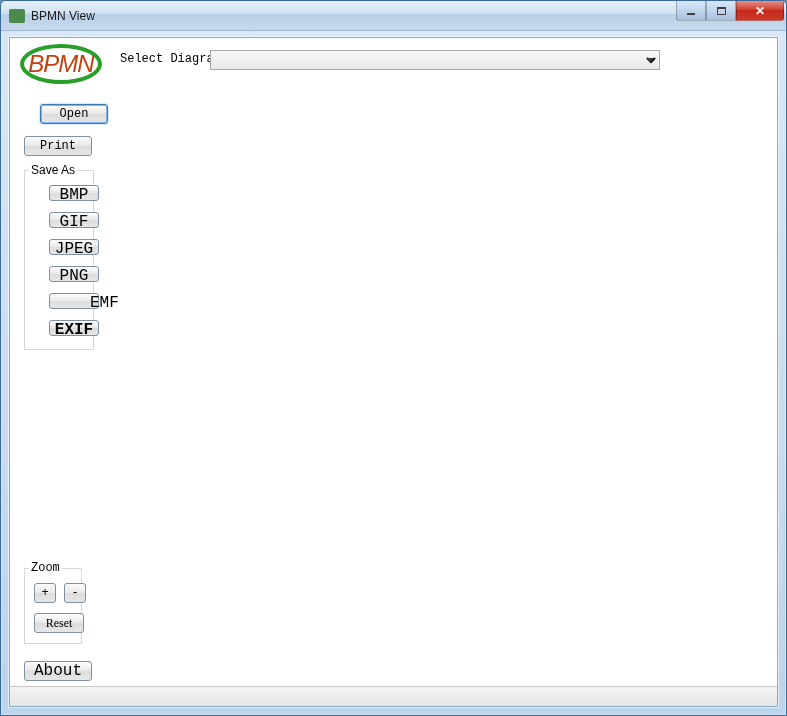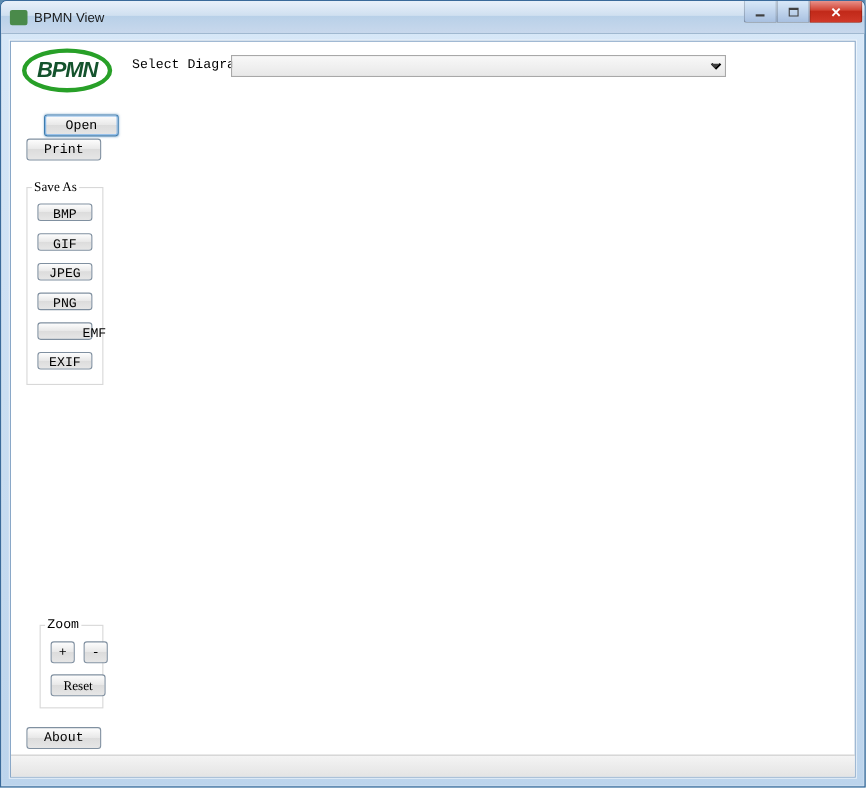--- a/index.html
+++ b/index.html
@@ -122,24 +122,24 @@
     .logo-ellipse {
       position: absolute;
       width: 82px;
       height: 40px;
       border: 4px solid #28a028;
       border-radius: 50%;
     }
     .logo-text {
       position: relative;
       font-family: Arial, sans-serif;
-      font-weight: bold;
+      font-weight: normal;
       font-style: italic;
-      font-size: 20px;
-      color: #14532d;
+      font-size: 24px;
+      color: #c2410c;
       letter-spacing: -1px;
       z-index: 1;
     }
     .select-label {
       position: absolute;
       left: 110px;
       top: 14px;
       font-family: "Courier New", monospace;
       font-size: 12px;
       color: #000;
@@ -184,70 +184,69 @@
       border-radius: 3px;
       text-align: center;
       line-height: 18px;
     }
     .sidebar-btn.focused {
       border: 1px solid #3d7bad;
       box-shadow: 0 0 0 1px #7eb4ea inset, 0 0 2px rgba(62,123,173,0.6);
       margin-left: 16px;
     }
     .btn-open { left: 14px; top: 66px; }
-    .btn-print { left: 14px; top: 88px; }
+    .btn-print { left: 14px; top: 98px; }
     .group-saveas {
       position: absolute;
       left: 14px;
       top: 132px;
       width: 70px;
       height: 180px;
       border: 1px solid #d8d8d8;
       background: transparent;
       border-radius: 0;
     }
     .group-saveas-title {
       position: absolute;
       left: 4px;
       top: -8px;
       background: #fff;
       padding: 0 2px;
-      font-family: Liberation Serif, serif;
+      font-family: Liberation Sans, sans-serif;
       font-size: 12px;
       color: #000;
     }
     .small-btn {
       position: absolute;
       width: 50px;
       height: 16px;
       border: 1px solid #8090a0;
       background: linear-gradient(to bottom, #fdfdfd, #e8e8e8 48%, #dcdcdc 49%, #e6e6e6);
       font-family: "Courier New", monospace;
-      font-size: 12px;
+      font-size: 16px;
       color: #000;
       cursor: pointer;
       border-radius: 3px;
       text-align: center;
       line-height: 18px;
-      left: 9px;
+      left: 24px;
     }
     .btn-bmp { top: 14px; }
     .btn-gif { top: 41px; }
     .btn-jpeg { top: 68px; }
     .btn-png { top: 95px; }
     .btn-emf { top: 122px; padding-left: 40px; }
-    .btn-exif { top: 149px; }
+    .btn-exif { top: 149px; font-weight: bold; }
     .group-zoom {
       position: absolute;
       left: 14px;
       top: 530px;
       width: 58px;
       height: 76px;
       border: 1px solid #d8d8d8;
-      margin-left: 12px;
     }
     .group-zoom-title {
       position: absolute;
       left: 4px;
       top: -8px;
       background: #fff;
       padding: 0 2px;
       font-family: "Courier New", monospace;
       font-size: 12px;
     }
@@ -284,21 +283,21 @@
     }
     .btn-about {
       position: absolute;
       left: 14px;
       top: 623px;
       width: 68px;
       height: 20px;
       border: 1px solid #8090a0;
       background: linear-gradient(to bottom, #fdfdfd, #e8e8e8 48%, #dcdcdc 49%, #e6e6e6);
       font-family: "Courier New", monospace;
-      font-size: 12px;
+      font-size: 16px;
       cursor: pointer;
       border-radius: 3px;
       text-align: center;
       line-height: 18px;
     }
     .statusbar {
       position: absolute;
       left: 0;
       right: 0;
       bottom: 0;

